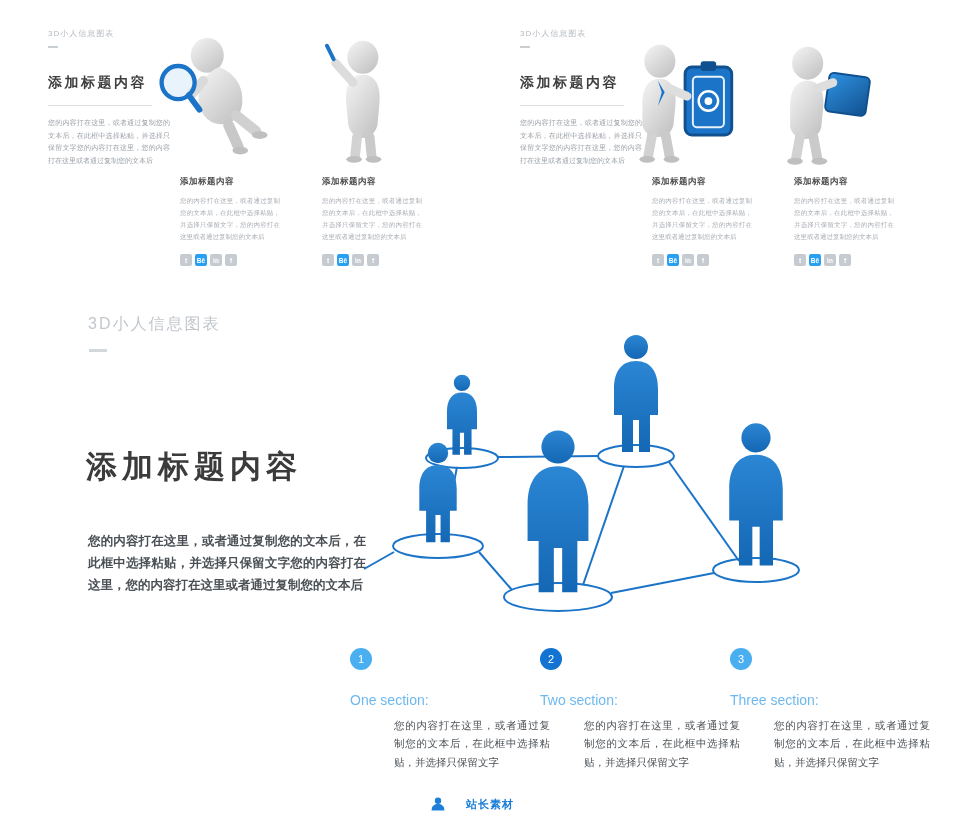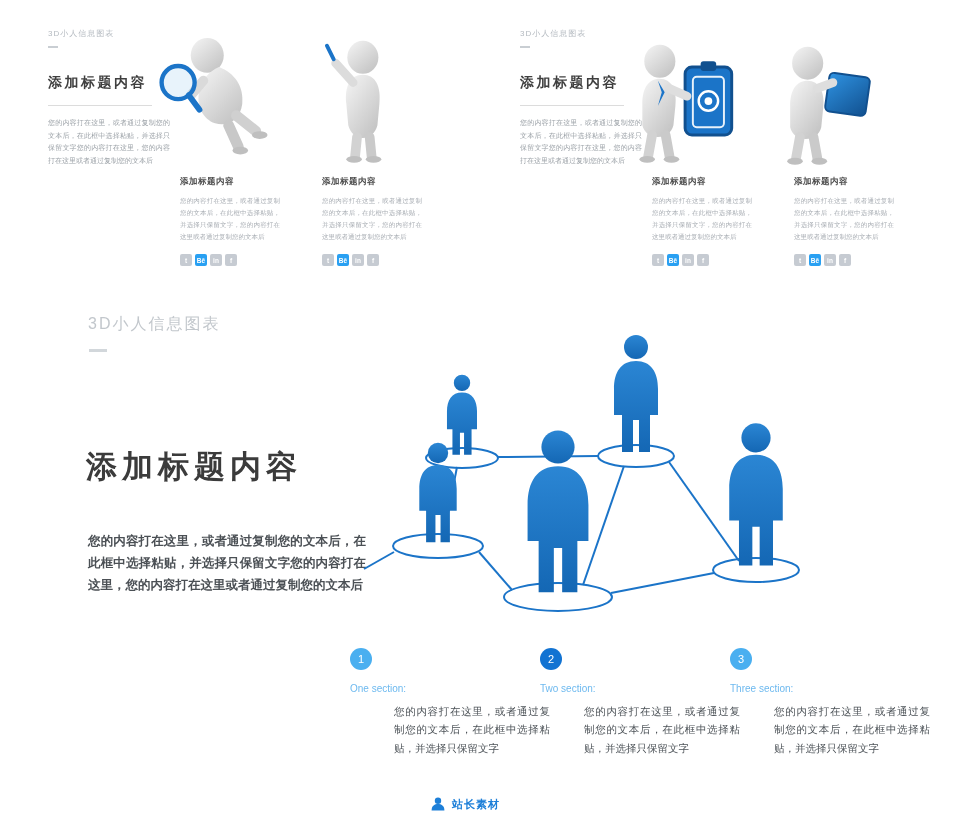--- a/index.html
+++ b/index.html
@@ -38,25 +38,25 @@
   
   .network { position:absolute; left:352px; top:320px; width:484px; height:318px; }
   .network svg { display:block; width:484px; height:318px; }
 
   
   .section { position:absolute; top:648px; width:162px; }
   .section-1 { left:350px; }
   .section-2 { left:540px; }
   .section-3 { left:730px; }
   .sec-circle { width:22px; height:22px; border-radius:50%; color:#fff; font-size:11px; display:flex; align-items:center; justify-content:center; }
-  .sec-label { margin-top:13px; font-size:10px; color:#6db9ef; }
+  .sec-label { margin-top:22px; font-size:14px; color:#6db9ef; }
   .sec-body { margin-top:8px; font-size:10.5px; color:#4d5358; line-height:1.75; width:156px; text-align:justify;margin-left:44px; }
 
   
-  .watermark { position:absolute; left:430px; top:796px; display:flex; align-items:center; gap:6px; }
+  .watermark { position:absolute; left:430px; top:796px; display:flex; align-items:center; gap:20px; }
   .wm-text { font-size:11px; font-weight:bold; color:#1d7fd8; letter-spacing:1px; }
 </style>
 </head>
 <body>
 
 <div class="page">
 
   <section class="panel panel-1">
     <div class="panel-head">
       <div class="tag">3D小人信息图表</div>

